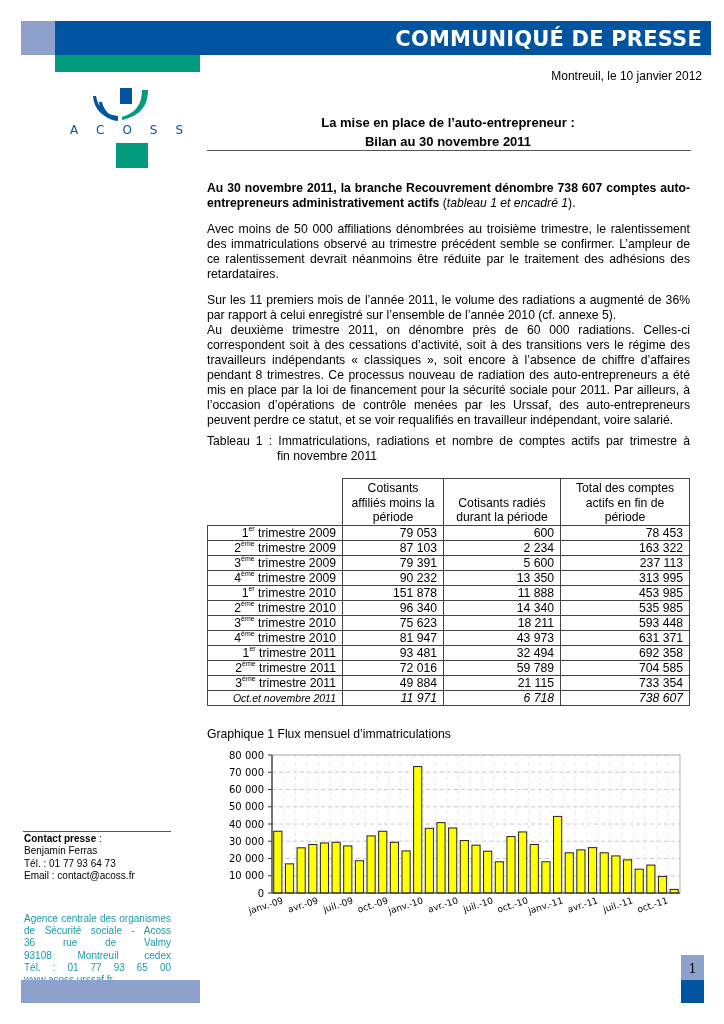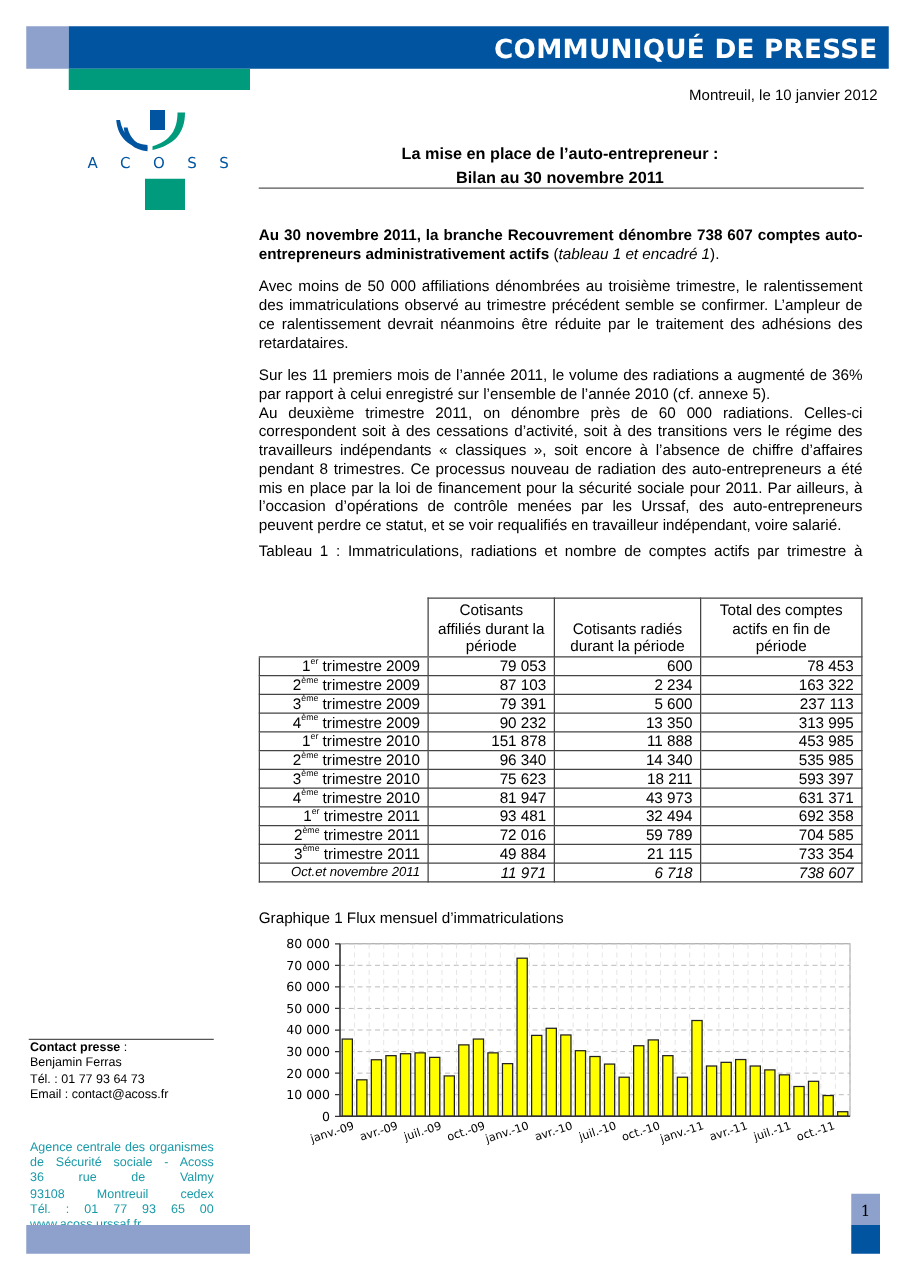--- a/index.html
+++ b/index.html
@@ -72,27 +72,28 @@
 <div class="abs body" style="top:222px;">
   <p>Avec moins de 50 000 affiliations dénombrées au troisième trimestre, le ralentissement des immatriculations observé au trimestre précédent semble se confirmer. L’ampleur de ce ralentissement devrait néanmoins être réduite par le traitement des adhésions des retardataires.</p>
 </div>
 <div class="abs body" style="top:293px;">
   <p>Sur les 11 premiers mois de l’année 2011, le volume des radiations a augmenté de 36% par rapport à celui enregistré sur l’ensemble de l’année 2010 (cf. annexe 5).</p>
   <p>Au deuxième trimestre 2011, on dénombre près de 60 000 radiations. Celles-ci correspondent soit à des cessations d’activité, soit à des transitions vers le régime des travailleurs indépendants « classiques », soit encore à l’absence de chiffre d’affaires pendant 8 trimestres. Ce processus nouveau de radiation des auto-entrepreneurs a été mis en place par la loi de financement pour la sécurité sociale pour 2011. Par ailleurs, à l’occasion d’opérations de contrôle menées par les Urssaf, des auto-entrepreneurs peuvent perdre ce statut, et se voir requalifiés en travailleur indépendant, voire salarié.</p>
 </div>
 
 <div class="abs caption">
   <span style="display:block;text-align:justify;text-align-last:justify;">Tableau 1 : Immatriculations, radiations et nombre de comptes actifs par trimestre à</span>
+  <span class="indent">fin novembre 2011</span>
 </div>
 
 <table class="t1">
   <tbody>
       <tr class="head">
     <td class="lbl empty"></td>
-    <td class="c1">Cotisants affiliés durant la période</td>
+    <td class="c1">Cotisants affiliés moins la période</td>
     <td class="c2">Cotisants radiés durant la période</td>
     <td class="c3">Total des comptes actifs en fin de période</td>
   </tr>
   <tr>
         <td class="lbl"><span>1</span><sup>er</sup><span> trimestre 2009</span></td>
         <td class="c1">79 053</td>
         <td class="c2">600</td>
         <td class="c3">78 453</td>
       </tr>
   <tr>
@@ -122,21 +123,21 @@
   <tr>
         <td class="lbl"><span>2</span><sup>ème</sup><span> trimestre 2010</span></td>
         <td class="c1">96 340</td>
         <td class="c2">14 340</td>
         <td class="c3">535 985</td>
       </tr>
   <tr>
         <td class="lbl"><span>3</span><sup>ème</sup><span> trimestre 2010</span></td>
         <td class="c1">75 623</td>
         <td class="c2">18 211</td>
-        <td class="c3">593 397</td>
+        <td class="c3">593 448</td>
       </tr>
   <tr>
         <td class="lbl"><span>4</span><sup>ème</sup><span> trimestre 2010</span></td>
         <td class="c1">81 947</td>
         <td class="c2">43 973</td>
         <td class="c3">631 371</td>
       </tr>
   <tr>
         <td class="lbl"><span>1</span><sup>er</sup><span> trimestre 2011</span></td>
         <td class="c1">93 481</td>

